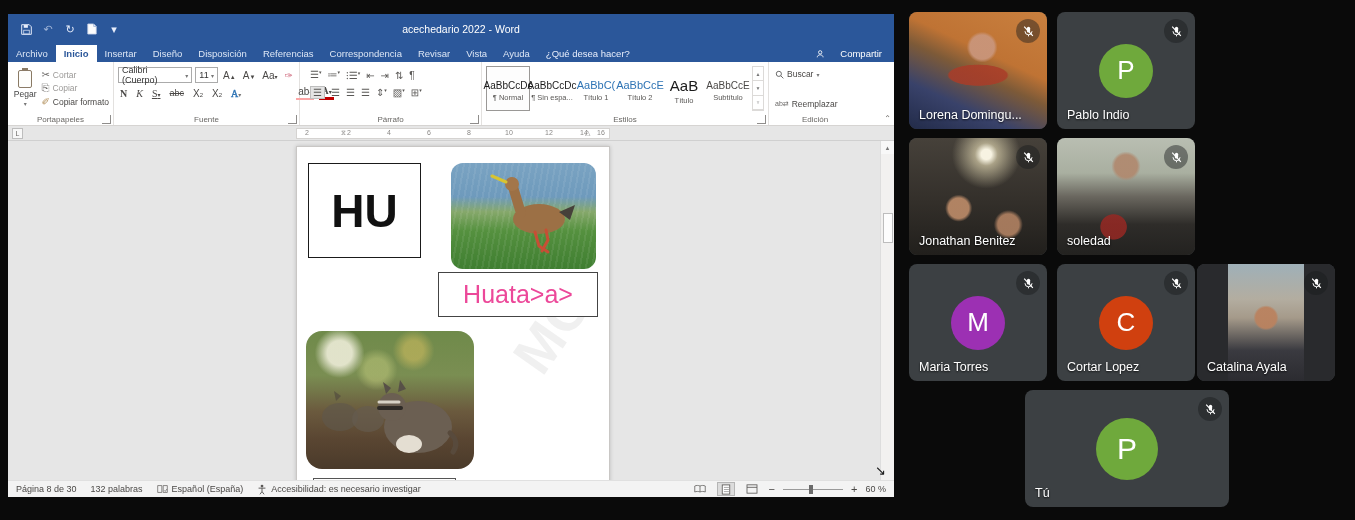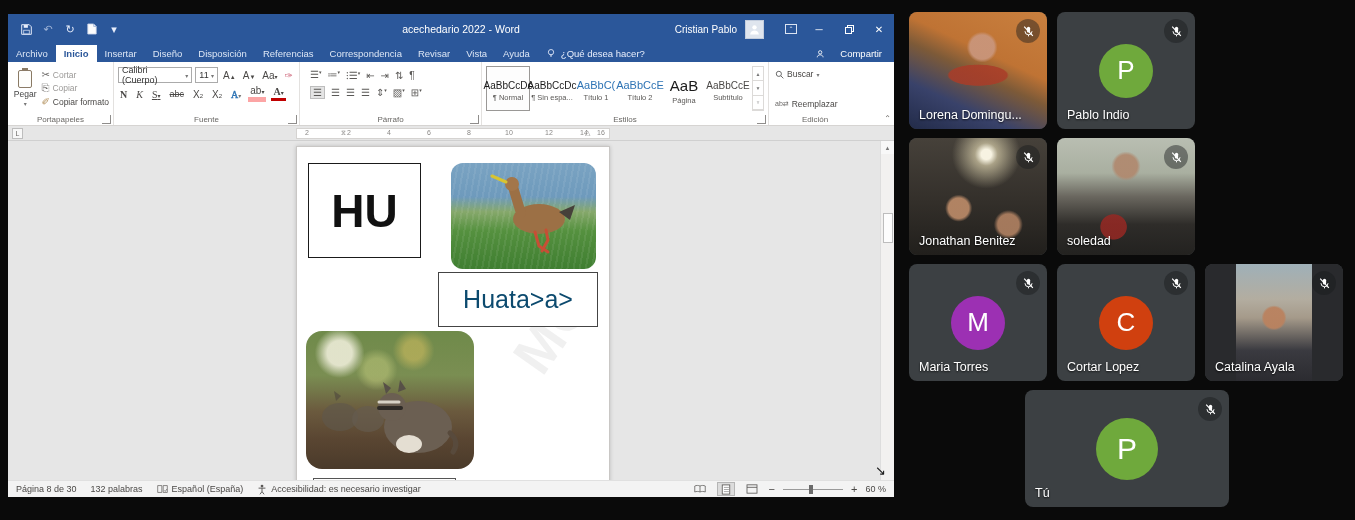--- a/index.html
+++ b/index.html
@@ -21,21 +21,21 @@
   .ribbon-display-btn { width:26px; }
   .rd-box { width:12px; height:10px; border:1px solid #dbe4f2; font-size:6px; line-height:8px; text-align:center; color:#dbe4f2; }
   .restore-glyph { position:relative; width:9px; height:9px; }
   .restore-glyph span { position:absolute; width:7px; height:7px; border:1px solid #fff; }
   .restore-glyph span:first-child { right:0; top:0; }
   .restore-glyph span:last-child { left:0; bottom:0; background:#2b579a; }
 
   .tabrow { height:18px; background:#2b579a; display:flex; align-items:flex-end; color:#dce6f5; font-size:9.5px; }
   .tab { padding:3px 8px 3px; cursor:default; white-space:nowrap; }
   .tab.active { background:#fff; color:#2b579a; font-weight:bold; }
-  .tellme { display:flex; align-items:flex-start; gap:5px; padding:3px 8px; color:#e8eefc; }
+  .tellme { display:flex; align-items:flex-start; gap:5px; padding:3px 8px; color:#e8eefc;flex-direction:column; }
   .bulb { width:10px; height:10px; }
   .share-btn { margin-left:auto; display:flex; align-items:center; gap:14px; padding:3px 12px; color:#fff; }
 
   .ribbon { position:relative; height:64px; background:#fff; border-bottom:1px solid #d6d4d2; display:flex; }
   .rgroup { position:relative; height:100%; padding:3px 4px 14px; border-right:1px solid #e3e1df; }
   .rgroup-label { position:absolute; bottom:1px; left:0; right:0; text-align:center; font-size:8px; color:#696764; }
   .launcher { position:absolute; bottom:1px; right:2px; width:9px; height:9px; border-left:1px solid #8f8d8b; border-top:1px solid #8f8d8b; transform:rotate(180deg); font-size:6px; color:#8f8d8b; }
   .gicon { color:#6a6866; font-size:10px; }
 
   .g-clip { width:106px; display:flex; }
@@ -50,21 +50,21 @@
   .font-row { display:flex; align-items:center; gap:3px; }
   .combo { border:1px solid #aBa9a7; border:1px solid #ababab; background:#fff; font-size:9px; color:#333; display:flex; align-items:center; justify-content:space-between; padding:0 3px; height:16px; }
   .combo .car { font-size:6px; color:#777; }
   .fbtn { font-size:10px; color:#4a4846; padding:0 2px; display:flex; align-items:baseline; }
   .fbtn sup,.fbtn sub { font-size:6px; }
   .fx-b { font-weight:bold; font-family:"Liberation Serif",serif; }
   .fx-i { font-style:italic; font-family:"Liberation Serif",serif; }
   .fx-u { text-decoration:underline; font-family:"Liberation Serif",serif; }
   .fx-strike { text-decoration:line-through; font-size:9px; }
   .a-color { border-bottom:3px solid #c00000; line-height:10px; font-weight:bold; font-family:"Liberation Serif",serif; }
-  .a-high { border-bottom:5px solid #fca5a5; line-height:10px; }
+  .a-high { border-bottom:2px solid #fca5a5; line-height:10px;margin-left:48px; }
   .a-fx { color:#2e74b5; -webkit-text-stroke:.4px #2e74b5; font-family:"Liberation Serif",serif; }
   .clearfmt { color:#d06a7e; }
 
   .g-para { width:182px; display:flex; flex-direction:column; justify-content:flex-start; gap:4px; padding-top:6px; }
   .para-row { display:flex; align-items:center; gap:6px; padding-left:6px; }
   .pbtn { font-size:10px; color:#5a5856; }
   .pbtn.sel { background:#e4e4e4; border:1px solid #bdbdbd; padding:0 2px; }
 
   .g-styles { width:287px; display:flex; padding-top:4px; }
   .style-cells { display:flex; }
@@ -92,22 +92,22 @@
   .page { position:absolute; left:288px; top:5px; width:314px; height:420px; background:#fff;
     border:1px solid #c9c7c5; box-shadow:0 0 4px rgba(0,0,0,.18); }
   .watermark { position:absolute; left:210px; top:150px; font-size:56px; color:rgba(110,110,110,.10);
     transform:rotate(-55deg); font-weight:bold; }
   .hu-box { position:absolute; left:11px; top:16px; width:113px; height:95px; border:1.5px solid #1a1a1a;
     display:flex; align-items:center; justify-content:center; font-size:46px; font-weight:bold; color:#111; }
   .img-bird { position:absolute; left:154px; top:16px; width:145px; height:106px; border-radius:12px; overflow:hidden;
     background:
       repeating-linear-gradient(100deg, rgba(255,255,255,.07) 0 2px, rgba(0,0,0,0) 2px 6px),
       linear-gradient(180deg,#7aa3c2 0%,#6e9abc 32%,#86a86b 46%,#55913f 64%,#3f7e31 100%); }
-  .caption-box { position:absolute; left:141px; top:125px; width:160px; height:55px; border:1px solid #444; background:#fff;
-    display:flex; align-items:center; justify-content:center; font-size:25px; color:#0c4a6e; }
+  .caption-box { position:absolute; left:141px; top:125px; width:160px; height:45px; border:1px solid #444; background:#fff;
+    display:flex; align-items:center; justify-content:center; font-size:25px; color:#ec4899; }
   .img-rodents { position:absolute; left:9px; top:184px; width:168px; height:138px; border-radius:16px; overflow:hidden;
     background:
       radial-gradient(circle at 20% 16%, rgba(244,242,224,.85) 0 7%, transparent 14%),
       radial-gradient(circle at 64% 14%, rgba(214,192,96,.55) 0 6%, transparent 13%),
       radial-gradient(circle at 42% 28%, rgba(196,204,126,.5) 0 8%, transparent 15%),
       linear-gradient(180deg,#6f8a4a 0%,#7a8e52 32%,#6b5a3e 58%,#5a4632 78%,#4a3a2a 100%); }
   .pbox-a { position:absolute; left:16px; top:331px; width:143px; height:12px; border:1px solid #555; border-bottom:none; background:#fff; }
 
   .vscroll { position:absolute; right:0; top:0; width:14px; height:339px; background:#f2f1f0; border-left:1px solid #ddd; }
   .vs-up { height:13px; display:flex; align-items:center; justify-content:center; font-size:6px; color:#777; background:#f8f8f8; }
@@ -121,21 +121,21 @@
   .viewbtn.sel { background:#dcdcdc; border:1px solid #b5b5b5; }
   .zoom-track { position:relative; width:60px; height:1px; background:#9a9a9a; }
   .zoom-thumb { position:absolute; left:26px; top:-4px; width:4px; height:9px; background:#6a6a6a; }
   .sb-icon { display:flex; align-items:center; gap:4px; }
 
   
   .meet { position:absolute; left:905px; top:0; width:450px; height:520px; background:#0a0a0a; }
   .tile { position:absolute; width:138px; height:117px; background:#3c4043; border-radius:8px; overflow:hidden; }
   .t1{left:4px;top:12px}.t2{left:152px;top:12px}.t3{left:300px;top:12px}
   .t4{left:4px;top:138px}.t5{left:152px;top:138px}.t6{left:300px;top:138px}
-  .t7{left:4px;top:264px}.t8{left:152px;top:264px}.t9{left:300px;top:264px}
+  .t7{left:4px;top:264px}.t8{left:152px;top:264px}.t9{left:292px;top:264px}
   .t10{left:120px;top:390px;width:204px}
   .tile.speaking { box-shadow:0 0 0 2.5px #7baaf7 inset, 0 0 0 1px #4a7fd6; }
   .pname { position:absolute; left:10px; bottom:7px; font-size:12.5px; color:#fff;
     text-shadow:0 1px 2px rgba(0,0,0,.8); white-space:nowrap; }
   .micoff { position:absolute; top:7px; right:7px; width:24px; height:24px; border-radius:50%;
     background:rgba(25,26,28,.45); display:flex; align-items:center; justify-content:center; }
   .audio-ind { position:absolute; top:7px; right:7px; width:24px; height:24px; border-radius:50%;
     background:#1a73e8; display:flex; align-items:center; justify-content:center; gap:2px; }
   .audio-ind i { width:3px; background:#fff; border-radius:2px; display:block; }
   .audio-ind i:nth-child(1){height:5px}.audio-ind i:nth-child(2){height:9px}.audio-ind i:nth-child(3){height:5px}
@@ -190,40 +190,20 @@
       <span class="qbtn">↻</span>
       <span class="qbtn">
         <svg width="10" height="12" viewBox="0 0 12 14">
             <path d="M1 1h7l3 3v9H1z" fill="#fdfdfd" stroke="#cfd9ea"></path>
             <path d="M8 1v3h3" fill="none" stroke="#9fb4d8"></path>
           </svg>
       </span>
       <span class="qbtn">▾</span>
     </div>
     <div class="title-center">acechedario 2022 - Word</div>
-    <div class="tb-right">
-      <span class="account-name">Cristian Pablo</span>
-      <span class="account-avatar">
-        <svg width="13" height="13" viewBox="0 0 24 24">
-            <circle cx="12" cy="8" r="4" fill="#fff"></circle>
-            <path d="M4 21c0-4.5 4-7 8-7s8 2.5 8 7z" fill="#fff"></path>
-          </svg>
-      </span>
-      <span class="winbtn ribbon-display-btn">
-          <span class="rd-box">⌃</span>
-        </span>
-      <span class="winbtn">─</span>
-      <span class="winbtn">
-          <span class="restore-glyph">
-            <span></span>
-            <span></span>
-          </span>
-        </span>
-      <span class="winbtn">✕</span>
-    </div>
   </div>
 
   <div class="tabrow">
     <span class="tab">Archivo</span>
     <span class="tab active">Inicio</span>
     <span class="tab">Insertar</span>
     <span class="tab">Diseño</span>
     <span class="tab">Disposición</span>
     <span class="tab">Referencias</span>
     <span class="tab">Correspondencia</span>
@@ -338,21 +318,21 @@
         <div class="style-cell">
           <span class="sprev h1">AaBbC(</span>
           <span class="sname">Título 1</span>
         </div>
         <div class="style-cell">
           <span class="sprev h2">AaBbCcE</span>
           <span class="sname">Título 2</span>
         </div>
         <div class="style-cell">
           <span class="sprev t">AaB</span>
-          <span class="sname">Página</span>
+          <span class="sname">Título</span>
         </div>
         <div class="style-cell">
           <span class="sprev sub">AaBbCcE</span>
           <span class="sname">Subtítulo</span>
         </div>
       </div>
       <div class="style-scroll">
         <span>▲</span>
           <span>▼</span>
           <span>▿</span>

